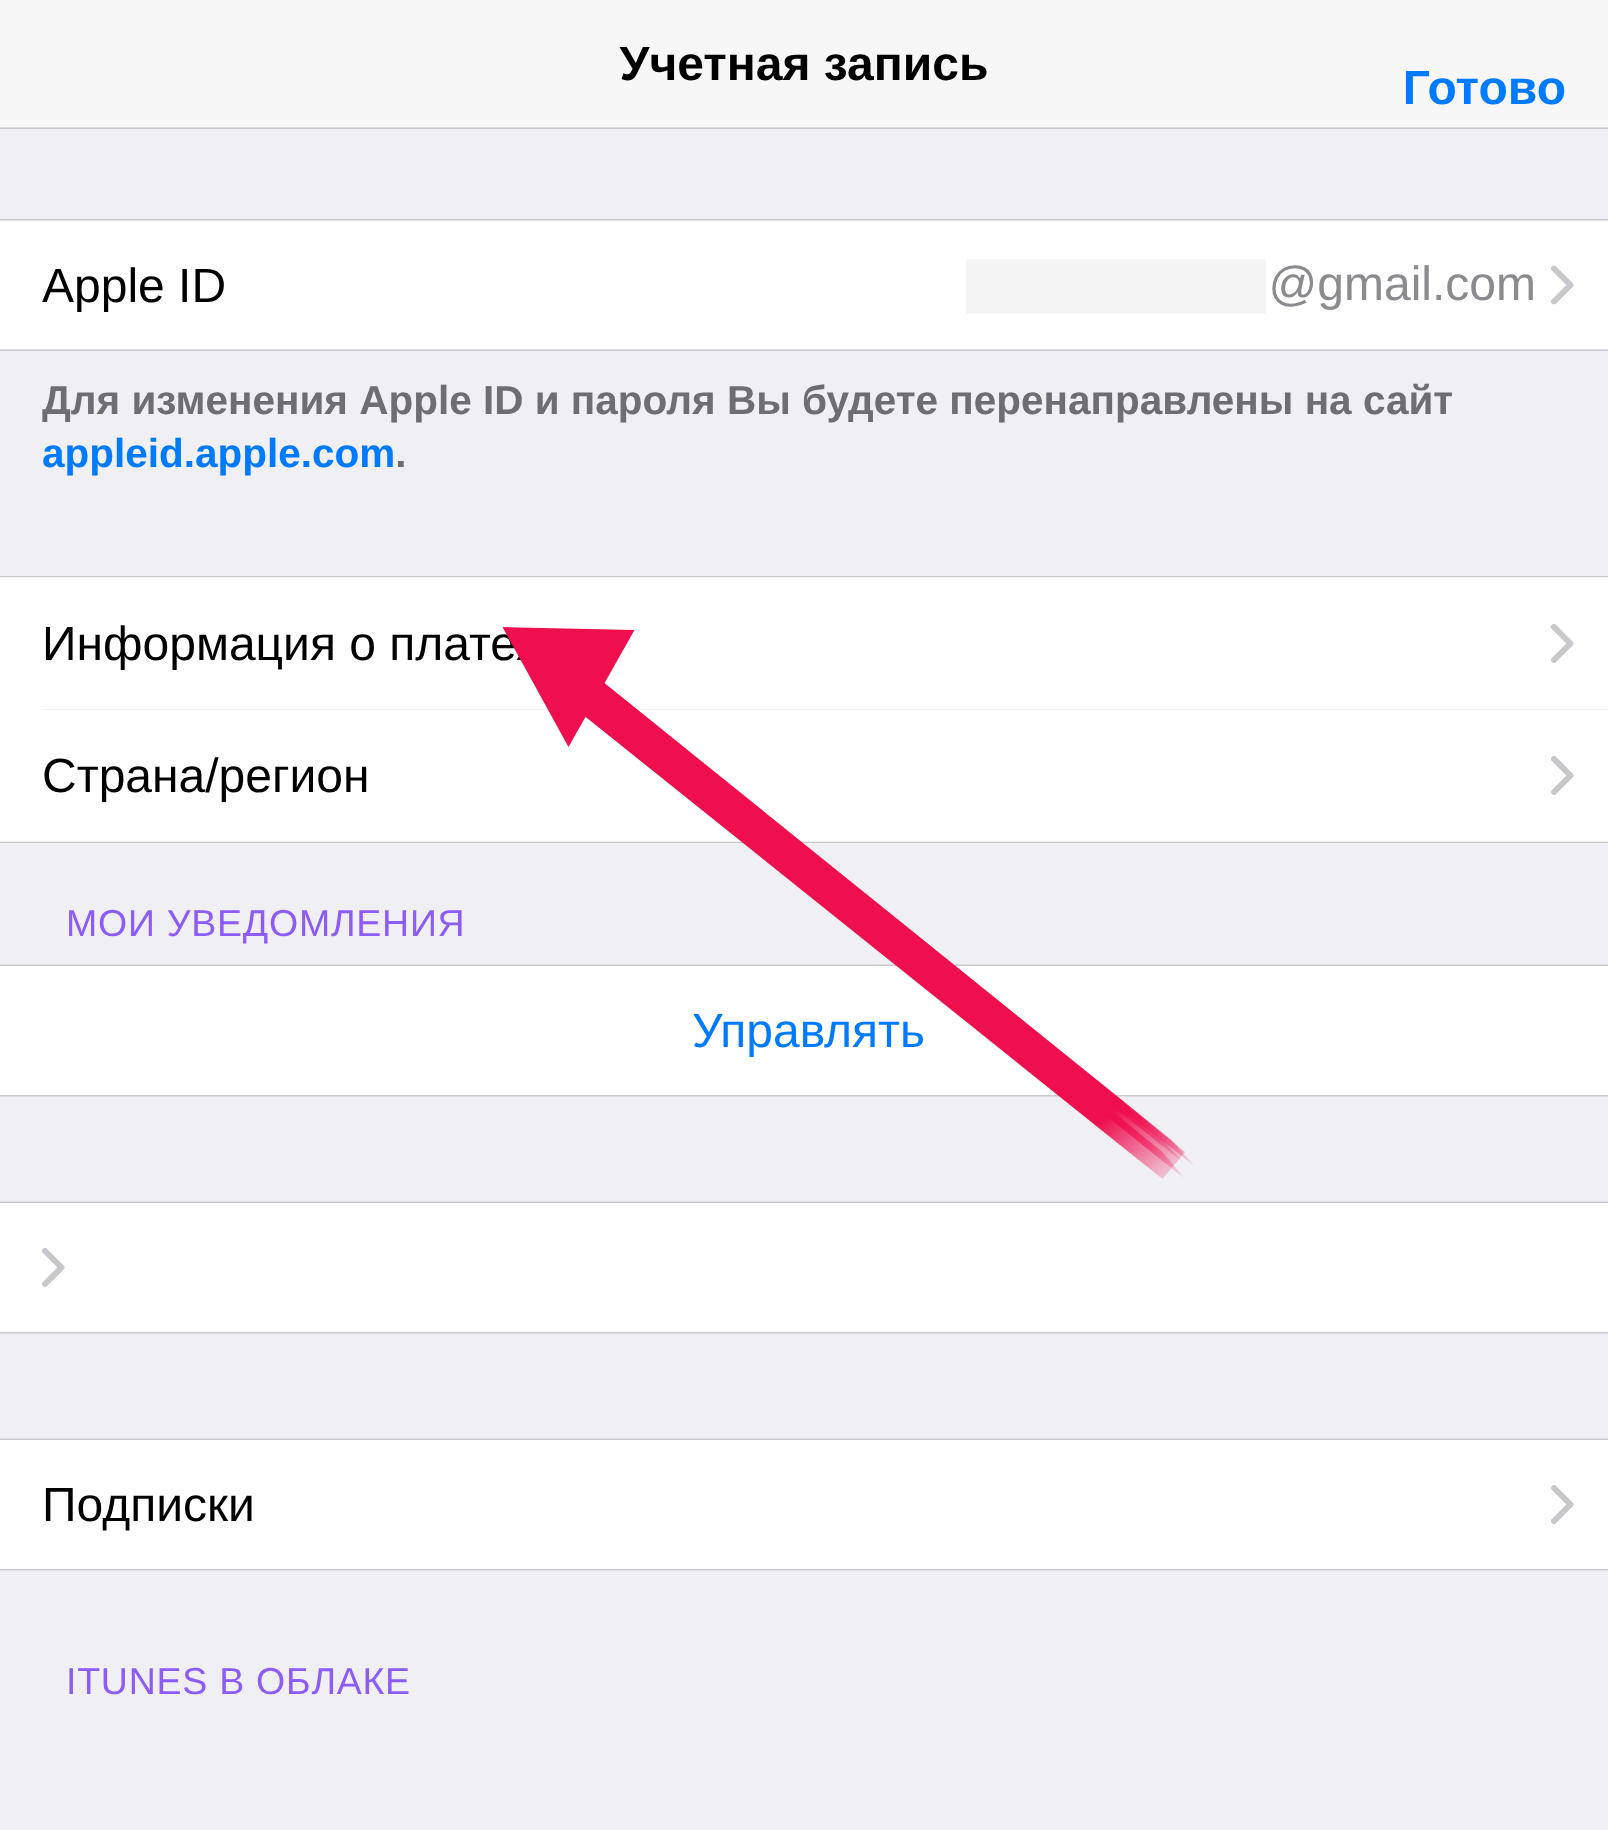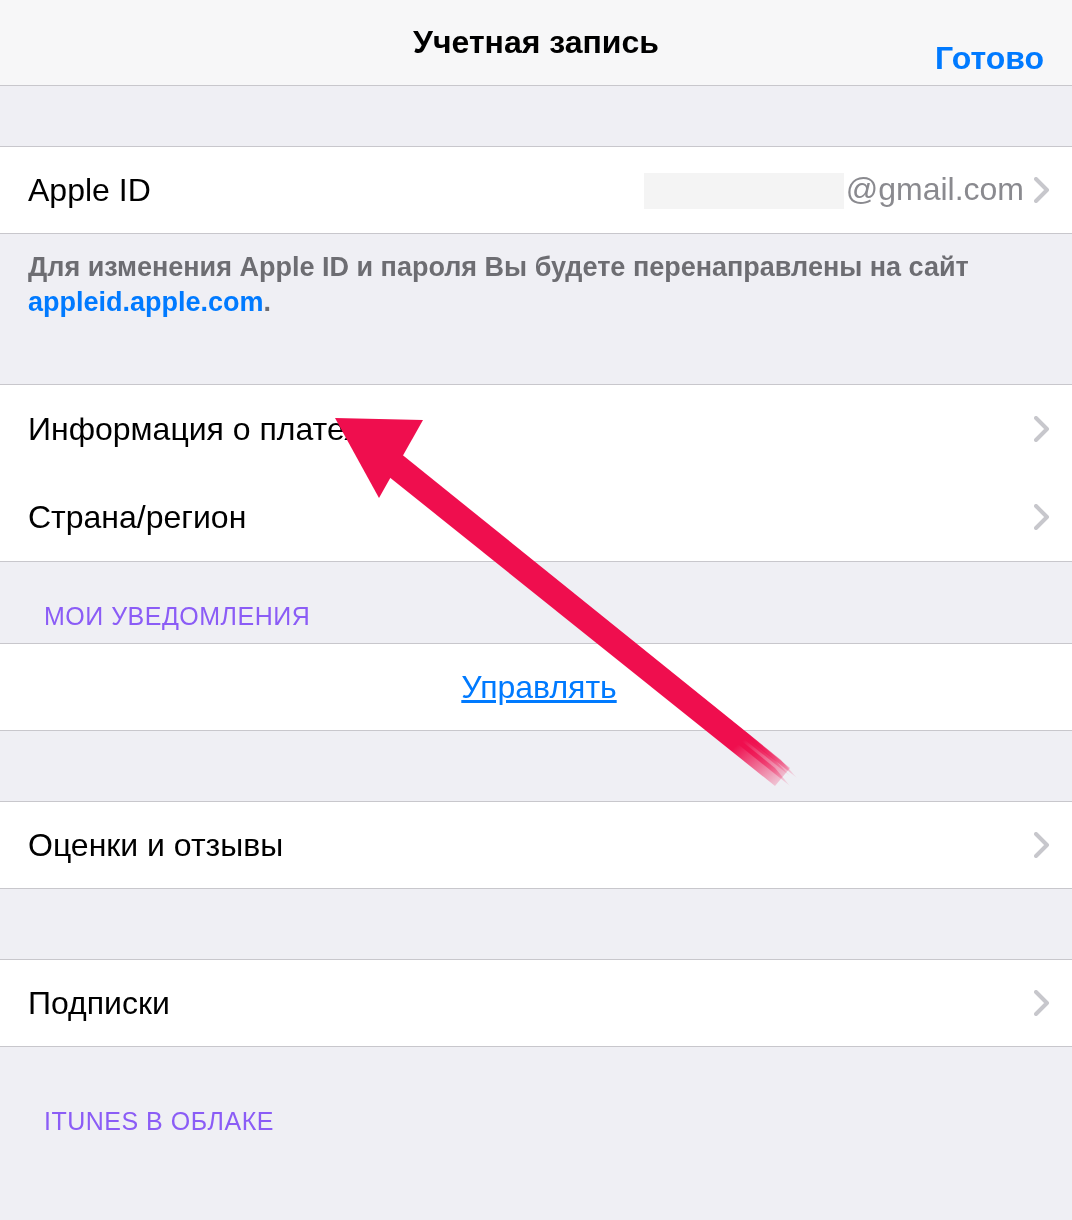--- a/index.html
+++ b/index.html
@@ -117,21 +117,20 @@
       font-size: 25px;
       color: #8b5cf6;
       text-transform: uppercase;
       letter-spacing: 0.5px;
     }
     .cell-center-link {
       font-size: 32px;
       color: #007aff;
       text-align: center;
       flex: 1;
-      text-decoration: underline;
     }
     .arrow-annotation {
       position: absolute;
       left: 335px;
       top: 398px;
       pointer-events: none;
       z-index: 10;
     }
   </style>
 </head>
@@ -183,21 +182,20 @@
 
 <div class="section-header">МОИ УВЕДОМЛЕНИЯ</div>
 
 <div class="cell">
   <div class="cell-center-link">Управлять</div>
 </div>
 
 <div style="height:70px"></div>
 
 <div class="cell">
-  <div class="cell-label">Оценки и отзывы</div>
   <span class="chevron">
     <svg viewBox="0 0 16 26" width="16" height="26">
         <polyline points="2,2 13,13 2,24" fill="none" stroke="#c7c7cc" stroke-width="4" stroke-linecap="round" stroke-linejoin="round"></polyline>
       </svg>
   </span>
 </div>
 
 <div style="height:70px"></div>
 
 <div class="cell">

